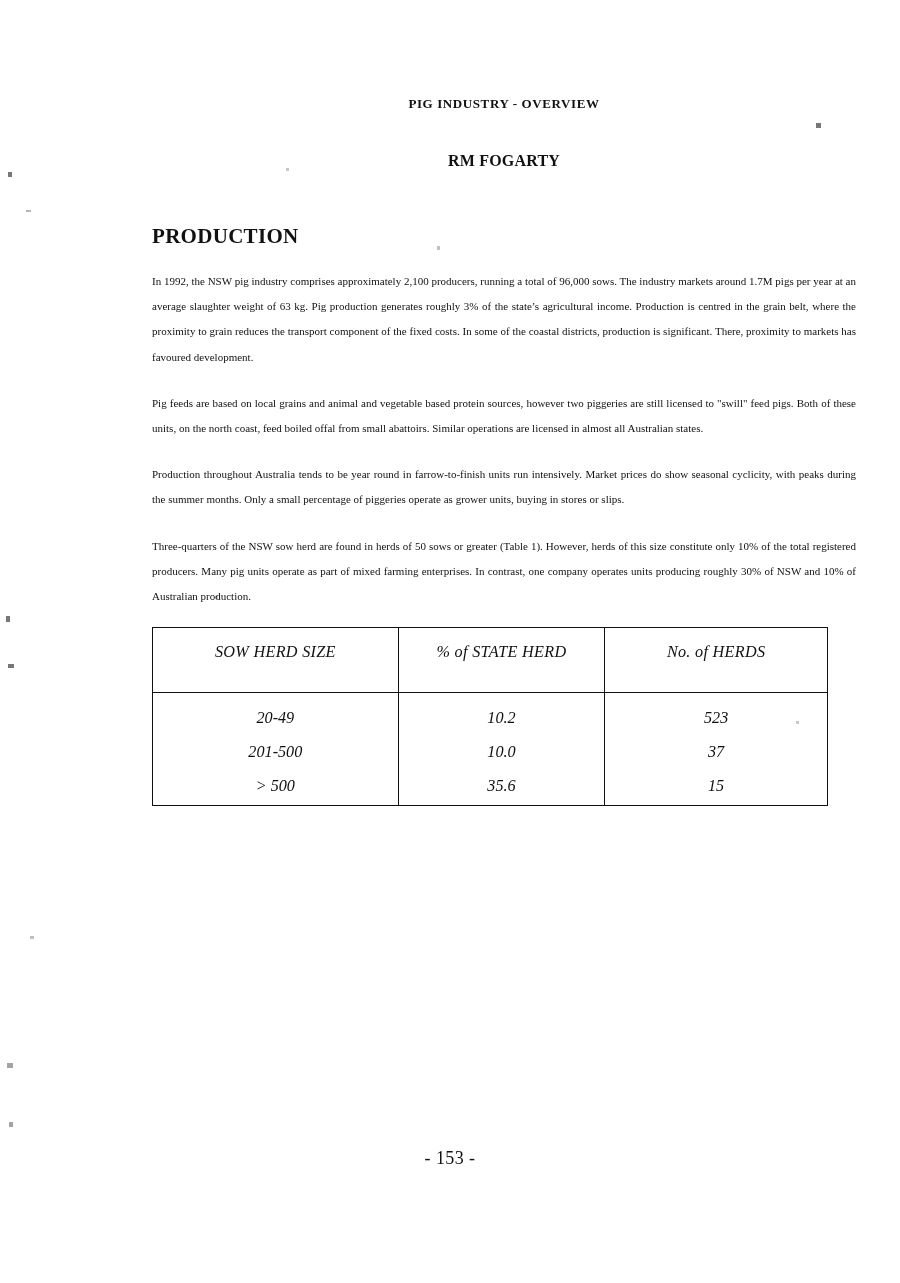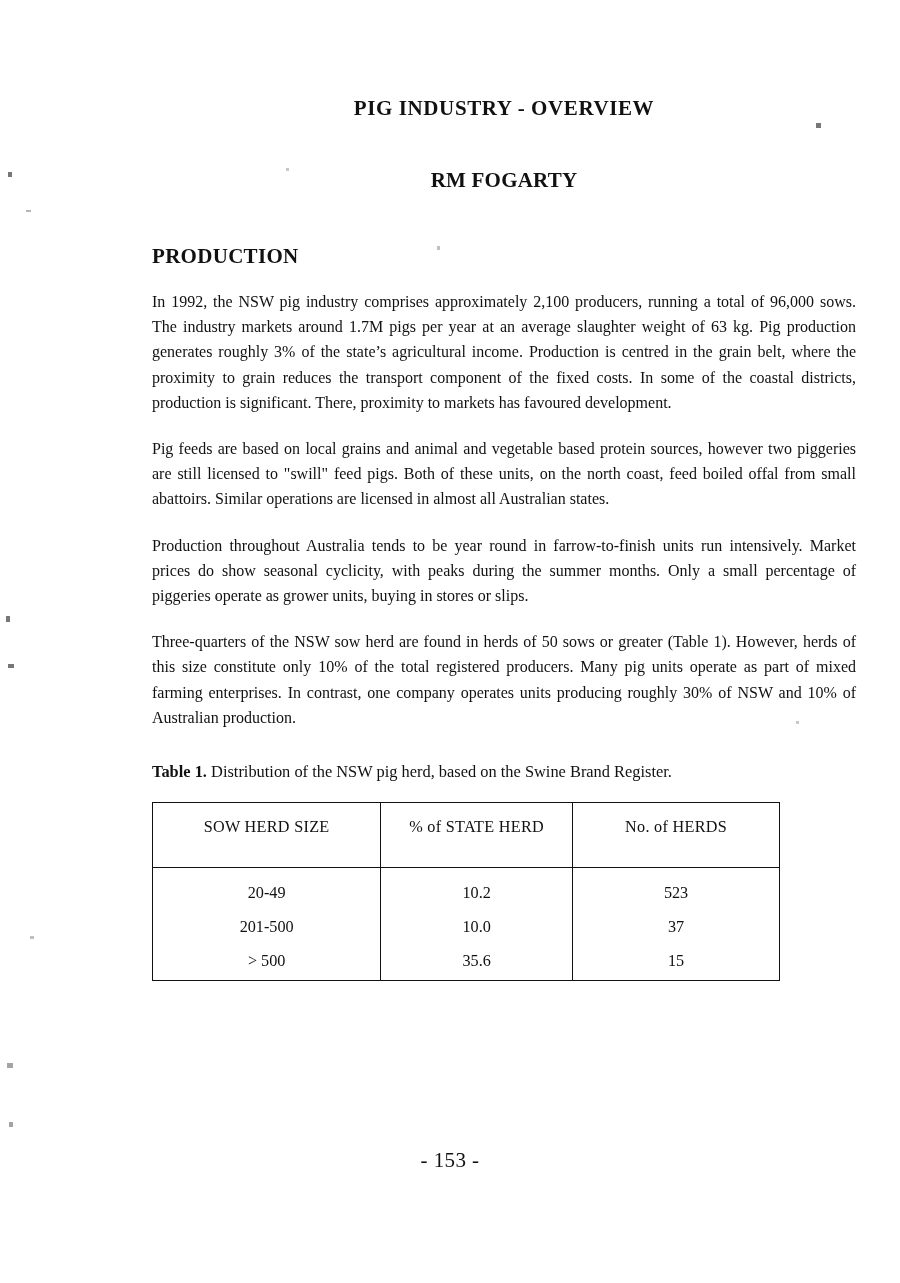--- a/index.html
+++ b/index.html
@@ -24,46 +24,46 @@
     position: absolute;
     left: 152px;
     top: 0;
     width: 704px;
   }
 
   
   .doc-title {
     text-align: center;
     font-weight: bold;
-    font-size: 21px;
+    font-size: 13px;
     letter-spacing: 0.6px;
     margin: 0;
     padding-top: 96px;
   }
   .author-block {
     text-align: center;
     font-weight: bold;
-    font-size: 21px;
+    font-size: 16px;
     letter-spacing: 0.2px;
-    margin-top: 48px;
+    margin-top: 37px;
     line-height: 23px;
   }
   .author-block div { margin: 0; }
 
   .section-heading {
     font-weight: bold;
     font-size: 21px;
     letter-spacing: 0.3px;
     margin-top: 52px;
     text-align: left;
   }
 
   
   .para {
-    font-size: 16px;
+    font-size: 11px;
     line-height: 25.2px;
     text-align: justify;
     text-justify: inter-word;
     margin-top: 21px;
     hyphens: none;
   }
   .para:first-of-type { margin-top: 20px; }
 
   
   .table-caption {
@@ -71,21 +71,22 @@
     line-height: 24px;
     margin-top: 30px;
   }
   .table-caption .cap-label {
     font-weight: bold;
   }
 
   
   .herd-table-wrap {
     margin-top: 18px;
-    width: 628px;
+    width: 676px;
+    font-style: italic;
   }
   table.herd-table {
     border-collapse: collapse;
     width: 100%;
     table-layout: fixed;
     font-size: 16.2px;
   }
   table.herd-table,
   table.herd-table th,
   table.herd-table td {
@@ -113,21 +114,21 @@
   .col-b { width: 30.6%; }
   .col-c { width: 33.0%; }
 
   
   .page-number {
     position: absolute;
     left: 0;
     right: 0;
     top: 1148px;
     text-align: center;
-    font-size: 21px;
+    font-size: 18px;
     letter-spacing: 0.4px;
   }
 
   
   .speck {
     position: absolute;
     background: #4a4a4a;
     opacity: 0.75;
     pointer-events: none;
   }
@@ -158,24 +159,20 @@
       <div>RM FOGARTY</div>
     </div>
 
     <div class="section-heading">PRODUCTION</div>
 
     <p class="para">In 1992, the NSW pig industry comprises approximately 2,100 producers, running a total of 96,000 sows.  The industry markets around 1.7M pigs per year at an average slaughter weight of 63 kg.  Pig production generates roughly 3% of the state’s agricultural income.  Production is centred in the grain belt, where the proximity to grain reduces the transport component of the fixed costs.  In some of the coastal districts, production is significant.  There, proximity to markets has favoured development.</p>
     <p class="para">Pig feeds are based on local grains and animal and vegetable based protein sources, however two piggeries are still licensed to "swill" feed pigs.  Both of these units, on the north coast, feed boiled offal from small abattoirs.  Similar operations are licensed in almost all Australian states.</p>
     <p class="para">Production throughout Australia tends to be year round in farrow-to-finish units run intensively.  Market prices do show seasonal cyclicity, with peaks during the summer months.  Only a small percentage of piggeries operate as grower units, buying in stores or slips.</p>
     <p class="para">Three-quarters of the NSW sow herd are found in herds of 50 sows or greater (Table 1).  However, herds of this size constitute only 10% of the total registered producers.  Many pig units operate as part of mixed farming enterprises.  In contrast, one company operates units producing roughly 30% of NSW and 10% of Australian production.</p>
 
-    <div class="table-caption">
-      <span class="cap-label">Table 1.</span>
-      <span>Distribution of the NSW pig herd, based on the Swine Brand Register.</span>
-    </div>
 
     <div class="herd-table-wrap">
       <table class="herd-table">
         <colgroup>
           <col class="col-a">
             <col class="col-b">
             <col class="col-c">
         </colgroup>
         <thead>
           <tr>

